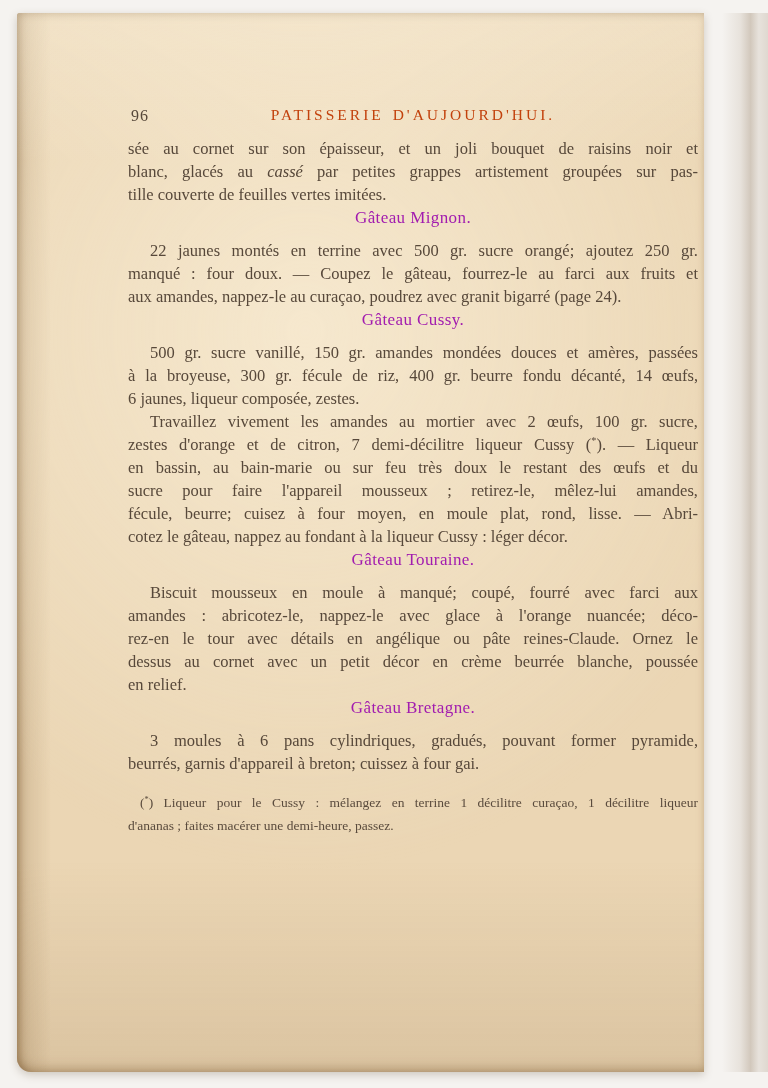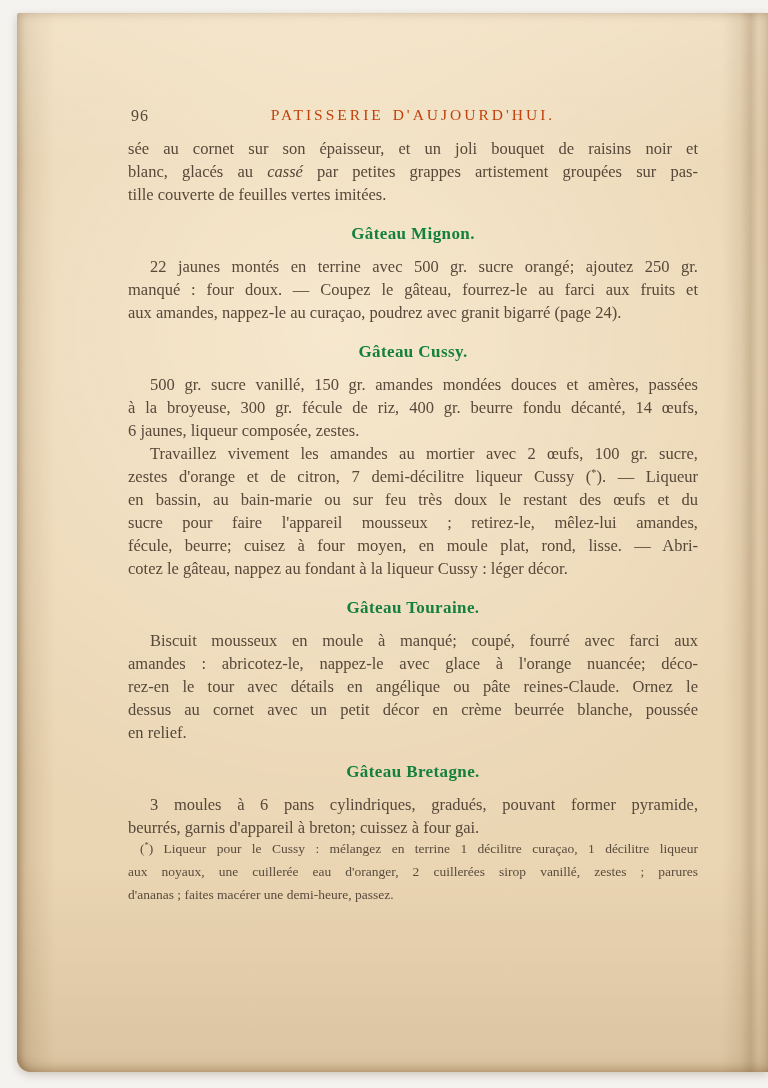--- a/index.html
+++ b/index.html
@@ -2,21 +2,21 @@
 <html><head>
 <meta charset="utf-8">
 <style>
   html, body {
     margin: 0; padding: 0;
     width: 768px; height: 1088px;
     overflow: hidden;
     background: #f5f3f0;
     font-family: "Liberation Serif", serif;
   }
-  .scan-wrap { position: relative; width: 768px; height: 1088px; }
+  .scan-wrap { position: relative; width: 704px; height: 1088px; }
 
   
   .page {
     position: absolute;
     left: 17px; top: 13px; right: 0; bottom: 16px;
     background: #ebd6b4;
     border-radius: 3px 0 0 14px;
     box-shadow:
       0 3px 8px rgba(90,70,45,0.25),
       inset 5px 0 10px -3px rgba(120,86,46,0.50),
@@ -53,37 +53,37 @@
   }
 
   .header-row { position: relative; margin-top: 90px; height: 22px; }
   .page-number { position: absolute; left: 3px; top: 1px; font-size: 16px; letter-spacing: 1px; }
   .running-title {
     text-align: center; font-size: 15.5px; letter-spacing: 3px;
     color: #c2410c; word-spacing: 2px;
   }
 
   .section-heading {
-    text-align: center; font-weight: bold;
+    text-align: center; font-weight: normal;
     font-size: 17px; letter-spacing: 0.4px;
-    color: #15803d;
-    margin-top: 16px; margin-bottom: 10px;
+    color: #a21caf;
+    margin-bottom: 10px;
   }
   .intro-section { margin-top: 12px; }
 
   .paragraph { }
   .paragraph.indent .line:first-child { text-indent: 22px; }
   .line { min-height: 23px; }
   .line.just { text-align: justify; text-align-last: justify; }
   .line.last { text-align: left; }
   .it  { font-style: italic; }
   .sup { vertical-align: super; font-size: 0.62em; line-height: 0; }
 
   .footnote {
-    margin-top: 0;
+    margin-top: 18px;
     font-size: 13.5px;
     line-height: 20px;
     color: #5a4b3d;
   }
   .footnote .line:first-child { text-indent: 12px; }
 </style>
 </head>
 <body>
 
 <div class="scan-wrap">
@@ -143,18 +143,17 @@
             <div class="section-heading">Gâteau Bretagne.</div>
             <div class="paragraph indent">
               <div class="line just"><span>3 moules à 6 pans cylindriques, gradués, pouvant former pyramide,</span></div>
               <div class="line last"><span>beurrés, garnis d'appareil à breton; cuissez à four gai.</span></div>
             </div>
           </div>
         </div>
 
       <div id="footnote" class="footnote">
           <div class="line just"><span>(</span><span class="sup">*</span><span>) Liqueur pour le Cussy : mélangez en terrine 1 décilitre curaçao, 1 décilitre liqueur</span></div>
-          <div class="line just"><span>aux noyaux, une cuillerée eau d'oranger, 2 cuillerées sirop vanillé, zestes ; parures</span></div>
           <div class="line last"><span>d'ananas ; faites macérer une demi-heure, passez.</span></div>
         </div>
     </div>
   </div>
 </div>
 
 </body></html>

